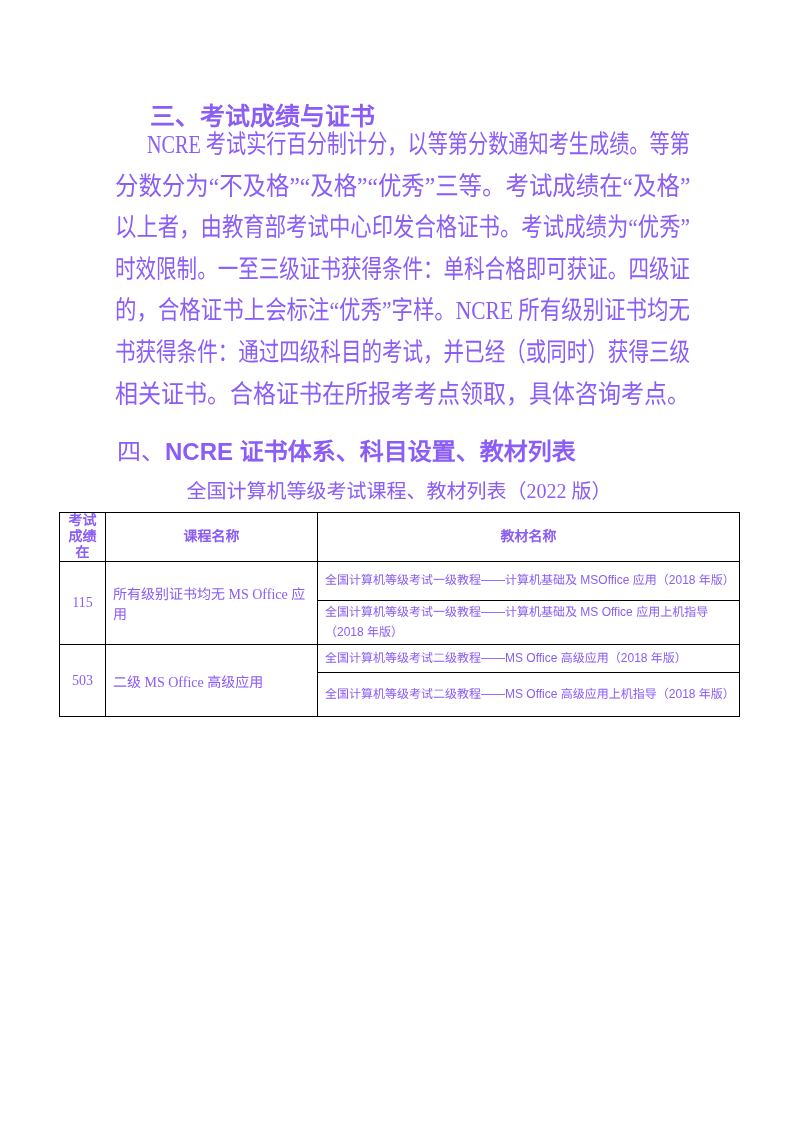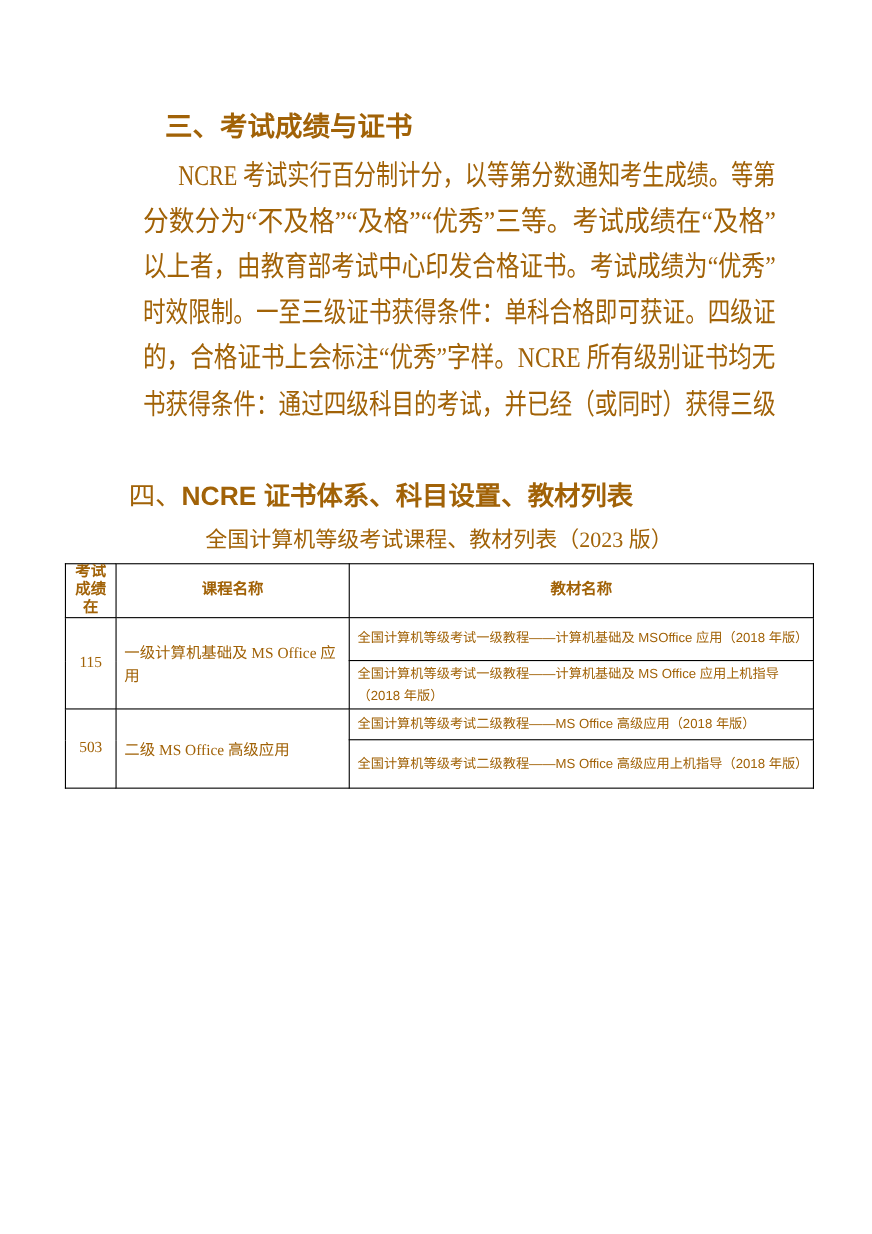--- a/index.html
+++ b/index.html
@@ -1,31 +1,31 @@
 <!DOCTYPE html>
 <html lang="zh-CN"><head>
 <meta charset="utf-8">
 <style>
   html,body { margin:0; padding:0; background:#ffffff; }
   .page {
     position:relative; width:793px; height:1122px;
-    background:#ffffff; color:#a16207; overflow:hidden;
+    background:#ffffff; color:#8b5cf6; overflow:hidden;
     font-family:"Liberation Serif","DejaVu Serif",serif;
   }
 
   
   .h3 {
     position:absolute; left:150px; top:102px;
     font-family:"Liberation Sans","DejaVu Sans",sans-serif;
     font-weight:bold; font-size:25px; line-height:28px;
     white-space:nowrap;
   }
 
   
-  .para { position:absolute; left:115px; top:139px; width:575px;margin-left:15px; }
+  .para { position:absolute; left:115px; top:124px; width:575px; }
   .pline { height:41.6px; line-height:41.6px; font-size:26px; white-space:nowrap; overflow:visible; }
   .fit { display:inline-block; white-space:nowrap; transform-origin:0 50%; }
   .pline.indent .fit { margin-left:32px; }
 
   
   .h4 {
     position:absolute; left:117px; top:438px;
     font-size:24px; line-height:28px; white-space:nowrap;
   }
   .h4 .h4-prefix { font-family:"Liberation Serif","DejaVu Serif",serif; font-weight:normal; }
@@ -84,43 +84,46 @@
     </div>
     <div class="pline">
       <span class="fit fit-justify" style="transform: scaleX(0.789835);">时效限制。一至三级证书获得条件：单科合格即可获证。四级证</span>
     </div>
     <div class="pline">
       <span class="fit fit-justify" style="transform: scaleX(0.824964);">的，合格证书上会标注“优秀”字样。NCRE 所有级别证书均无</span>
     </div>
     <div class="pline">
       <span class="fit fit-justify" style="transform: scaleX(0.789835);">书获得条件：通过四级科目的考试，并已经（或同时）获得三级</span>
     </div>
+    <div class="pline">
+      <span class="fit fit-shrink" style="transform: scaleX(0.884615);">相关证书。合格证书在所报考考点领取，具体咨询考点。</span>
+    </div>
   </div>
 
   <div class="h4">
     <span class="h4-prefix">四、</span><span class="h4-latin">NCRE </span><span class="h4-rest">证书体系、科目设置、教材列表</span>
   </div>
 
-  <div class="tbl-title">全国计算机等级考试课程、教材列表（2023 版）</div>
+  <div class="tbl-title">全国计算机等级考试课程、教材列表（2022 版）</div>
 
   <table class="tbl">
     <colgroup>
       <col style="width:46px">
       <col style="width:212px">
       <col style="width:422px">
     </colgroup>
     <tbody>
       <tr style="height:39px">
         <th>考试成绩在</th>
         <th>课程名称</th>
         <th>教材名称</th>
       </tr>
       <tr style="height:39px">
         <td class="code" rowspan="2">115</td>
-        <td class="course" rowspan="2">一级计算机基础及 MS Office 应用</td>
+        <td class="course" rowspan="2">所有级别证书均无 MS Office 应用</td>
         <td class="book">全国计算机等级考试一级教程——计算机基础及 MSOffice 应用（2018 年版）</td>
       </tr>
       <tr style="height:44px">
         <td class="book">全国计算机等级考试一级教程——计算机基础及 MS Office 应用上机指导（2018 年版）</td>
       </tr>
       <tr style="height:28px">
         <td class="code" rowspan="2">503</td>
         <td class="course" rowspan="2">二级 MS Office 高级应用</td>
         <td class="book">全国计算机等级考试二级教程——MS Office 高级应用（2018 年版）</td>
       </tr>

